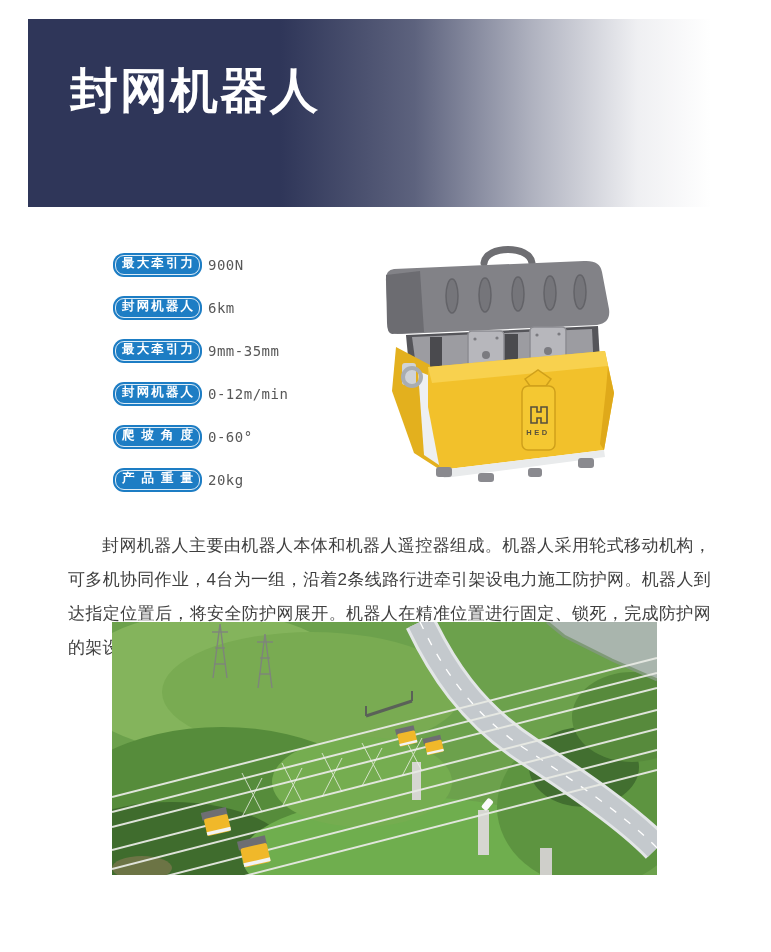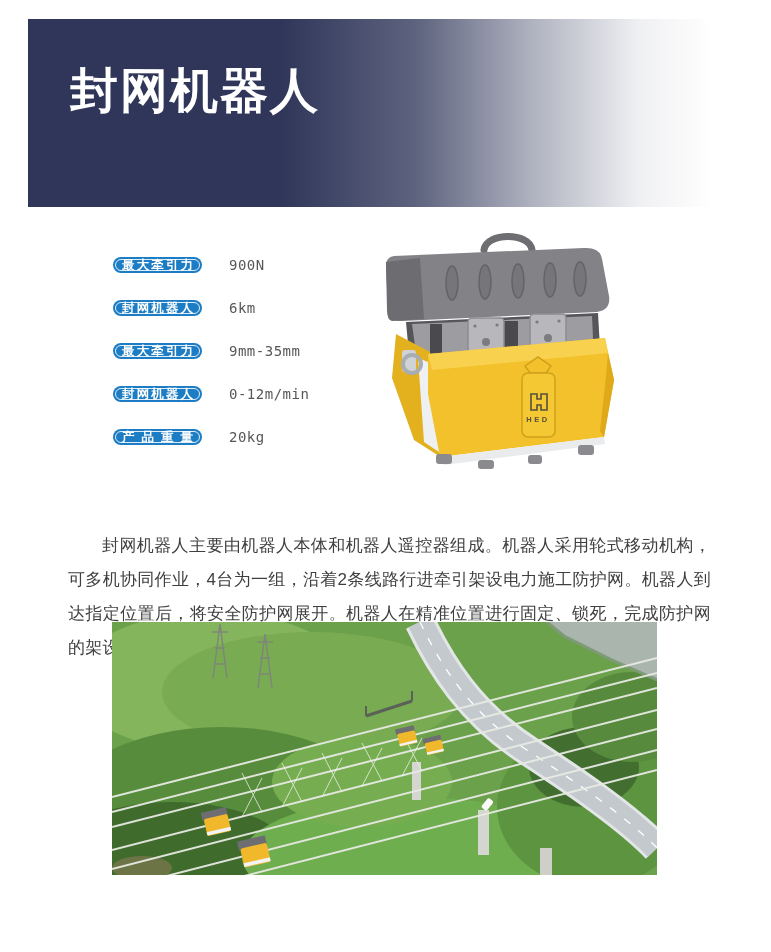--- a/index.html
+++ b/index.html
@@ -19,38 +19,38 @@
   }
   .header-subtitle{
     position:absolute;left:44px;top:102px;color:#f4f5f8;
     font-family:"Liberation Mono","DejaVu Sans Mono",monospace;
     font-size:19px;line-height:26px;white-space:pre-line;
   }
   
   .specs{position:absolute;left:113px;top:255px;}
   .spec-row{display:flex;align-items:center;height:20px;margin-bottom:23px;}
   .spec-pill{
-    position:relative;width:89px;height:16px;border-radius:11px;
-    background:#1d7dc4;display:flex;align-items:center;flex:0 0 auto;
+    position:relative;width:89px;height:24px;border-radius:11px;
+    background:#1d7dc4;display:flex;align-items:flex-start;flex:0 0 auto;
   }
   .spec-pill::after{
     content:"";position:absolute;inset:2px;border:1px solid rgba(255,255,255,0.85);
     border-radius:9px;pointer-events:none;
   }
   .spec-pill-label{
     width:100%;padding:0 9px;box-sizing:border-box;color:#ffffff;
     font-size:12.5px;font-weight:bold;text-align:justify;text-align-last:justify;
     line-height:20px;
   }
   .spec-value{
-    margin-left:27px;color:#575757;font-size:14px;
+    margin-left:6px;color:#575757;font-size:14px;
     font-family:"DejaVu Sans Mono","Liberation Mono",monospace;letter-spacing:0.5px;
   }
   
-  .product-figure{position:absolute;left:378px;top:226px;width:250px;height:246px;}
+  .product-figure{position:absolute;left:378px;top:239px;width:250px;height:246px;}
   .hed-logo-text{
     font-family:"Liberation Sans",sans-serif;font-size:7.5px;letter-spacing:2.5px;
     fill:#57503c;font-weight:bold;
   }
   
   .description{
     position:absolute;left:68px;top:512px;width:643px;
     color:#3f3f3f;font-size:17px;line-height:34px;
     text-align:justify;text-indent:2em;letter-spacing:0.3px;
   }
@@ -83,20 +83,26 @@
       <div class="spec-pill">
         <span class="spec-pill-label">最大牵引力</span>
       </div>
       <span class="spec-value">9mm-35mm</span>
     </div>
     <div class="spec-row">
       <div class="spec-pill">
         <span class="spec-pill-label">封网机器人</span>
       </div>
       <span class="spec-value">0-12m/min</span>
+    </div>
+    <div class="spec-row">
+      <div class="spec-pill">
+        <span class="spec-pill-label">爬坡角度</span>
+      </div>
+      <span class="spec-value">0-60°</span>
     </div>
     <div class="spec-row">
       <div class="spec-pill">
         <span class="spec-pill-label">产品重量</span>
       </div>
       <span class="spec-value">20kg</span>
     </div>
   </div>
 
   <div class="product-figure">

